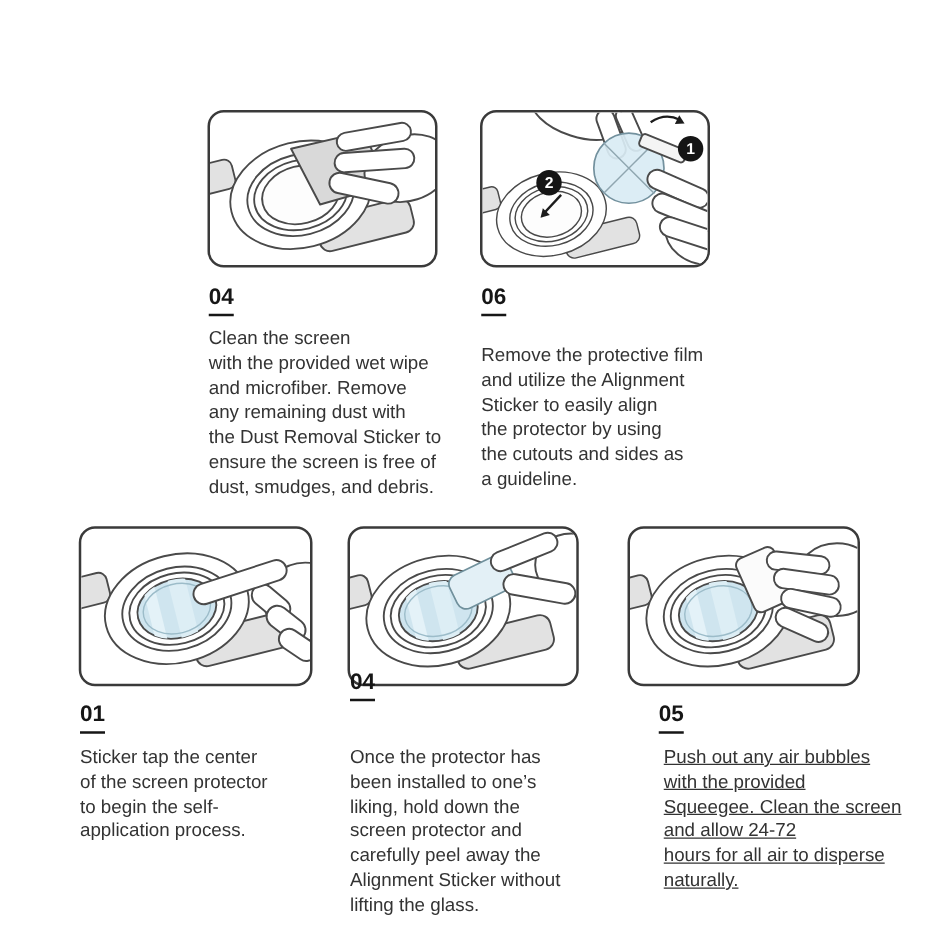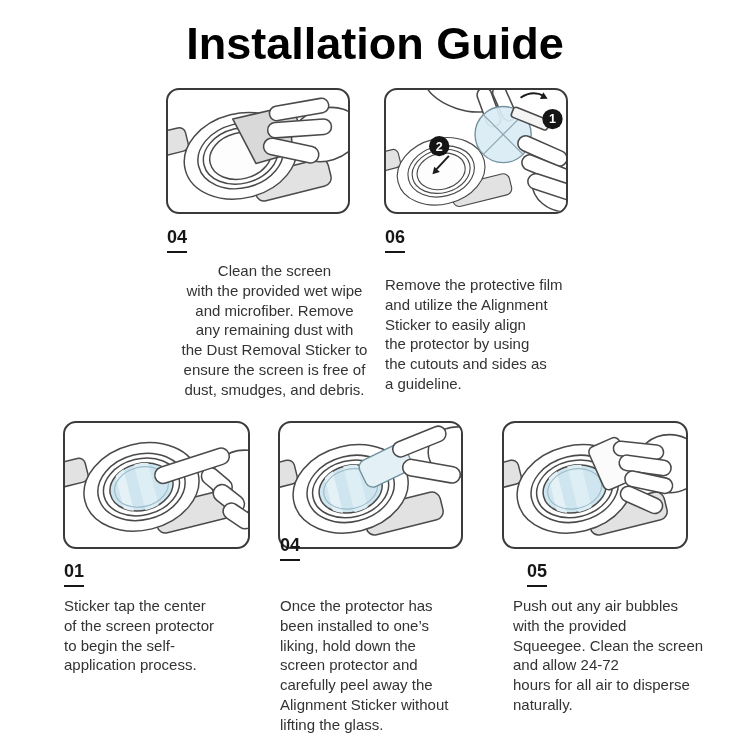--- a/index.html
+++ b/index.html
@@ -12,40 +12,39 @@
   .panel svg{display:block;width:100%;height:100%;}
   .step-num{position:absolute;font-size:18px;font-weight:700;color:#161616;}
   .step-num span{display:inline-block;padding-bottom:3px;border-bottom:2.5px solid #161616;}
   .step-desc{position:absolute;font-size:15px;line-height:1.32;color:#333333;
              white-space:pre-line;}
   
   .p1{left:166px;top:88px;width:184px;height:126px;}
   .p2{left:384px;top:88px;width:184px;height:126px;}
   .n1{left:167px;top:227px;}
   .n2{left:385px;top:227px;}
-  .d1{left:167px;top:261px;width:215px;text-align:center;}
+  .d1{left:167px;top:261px;width:215px;}
   .d2{left:385px;top:275px;width:215px;}
   
   .p3{left:63px;top:421px;width:187px;height:128px;}
   .p4{left:278px;top:421px;width:185px;height:128px;}
   .p5{left:502px;top:421px;width:186px;height:128px;}
   .n3{left:64px;top:561px;}
   .n4{left:280px;top:535px;}
   .n5{left:527px;top:561px;}
   .d3{left:64px;top:596px;width:210px;}
   .d4{left:280px;top:596px;width:205px;}
-  .d5{left:513px;top:596px;width:215px;}
+  .d5{left:531px;top:596px;width:215px;text-decoration:underline;}
   .ill{stroke:#4a4a4a;stroke-width:1.6;stroke-linejoin:round;stroke-linecap:round;}
 </style>
 </head>
 <body>
 
 <div class="page">
 
-  <div class="title">Installation Guide</div>
 
   <div class="panel p1">
     <svg viewBox="0 0 184 126">
       <g transform="translate(74,68) rotate(-14) scale(0.95)">
         <rect x="-88" y="-46" width="36" height="26" rx="7" fill="#e2e2e2" class="ill"></rect>
         <rect x="6" y="24" width="84" height="30" rx="9" fill="#e2e2e2" class="ill"></rect>
         <ellipse cx="0" cy="0" rx="62" ry="46" fill="#ffffff" class="ill"></ellipse>
         <ellipse cx="0" cy="0" rx="47" ry="35" fill="none" class="ill"></ellipse>
         <ellipse cx="0" cy="0" rx="41" ry="30" fill="none" class="ill"></ellipse>
         <ellipse cx="0" cy="0" rx="34" ry="25" fill="#fdfdfd" class="ill"></ellipse>

